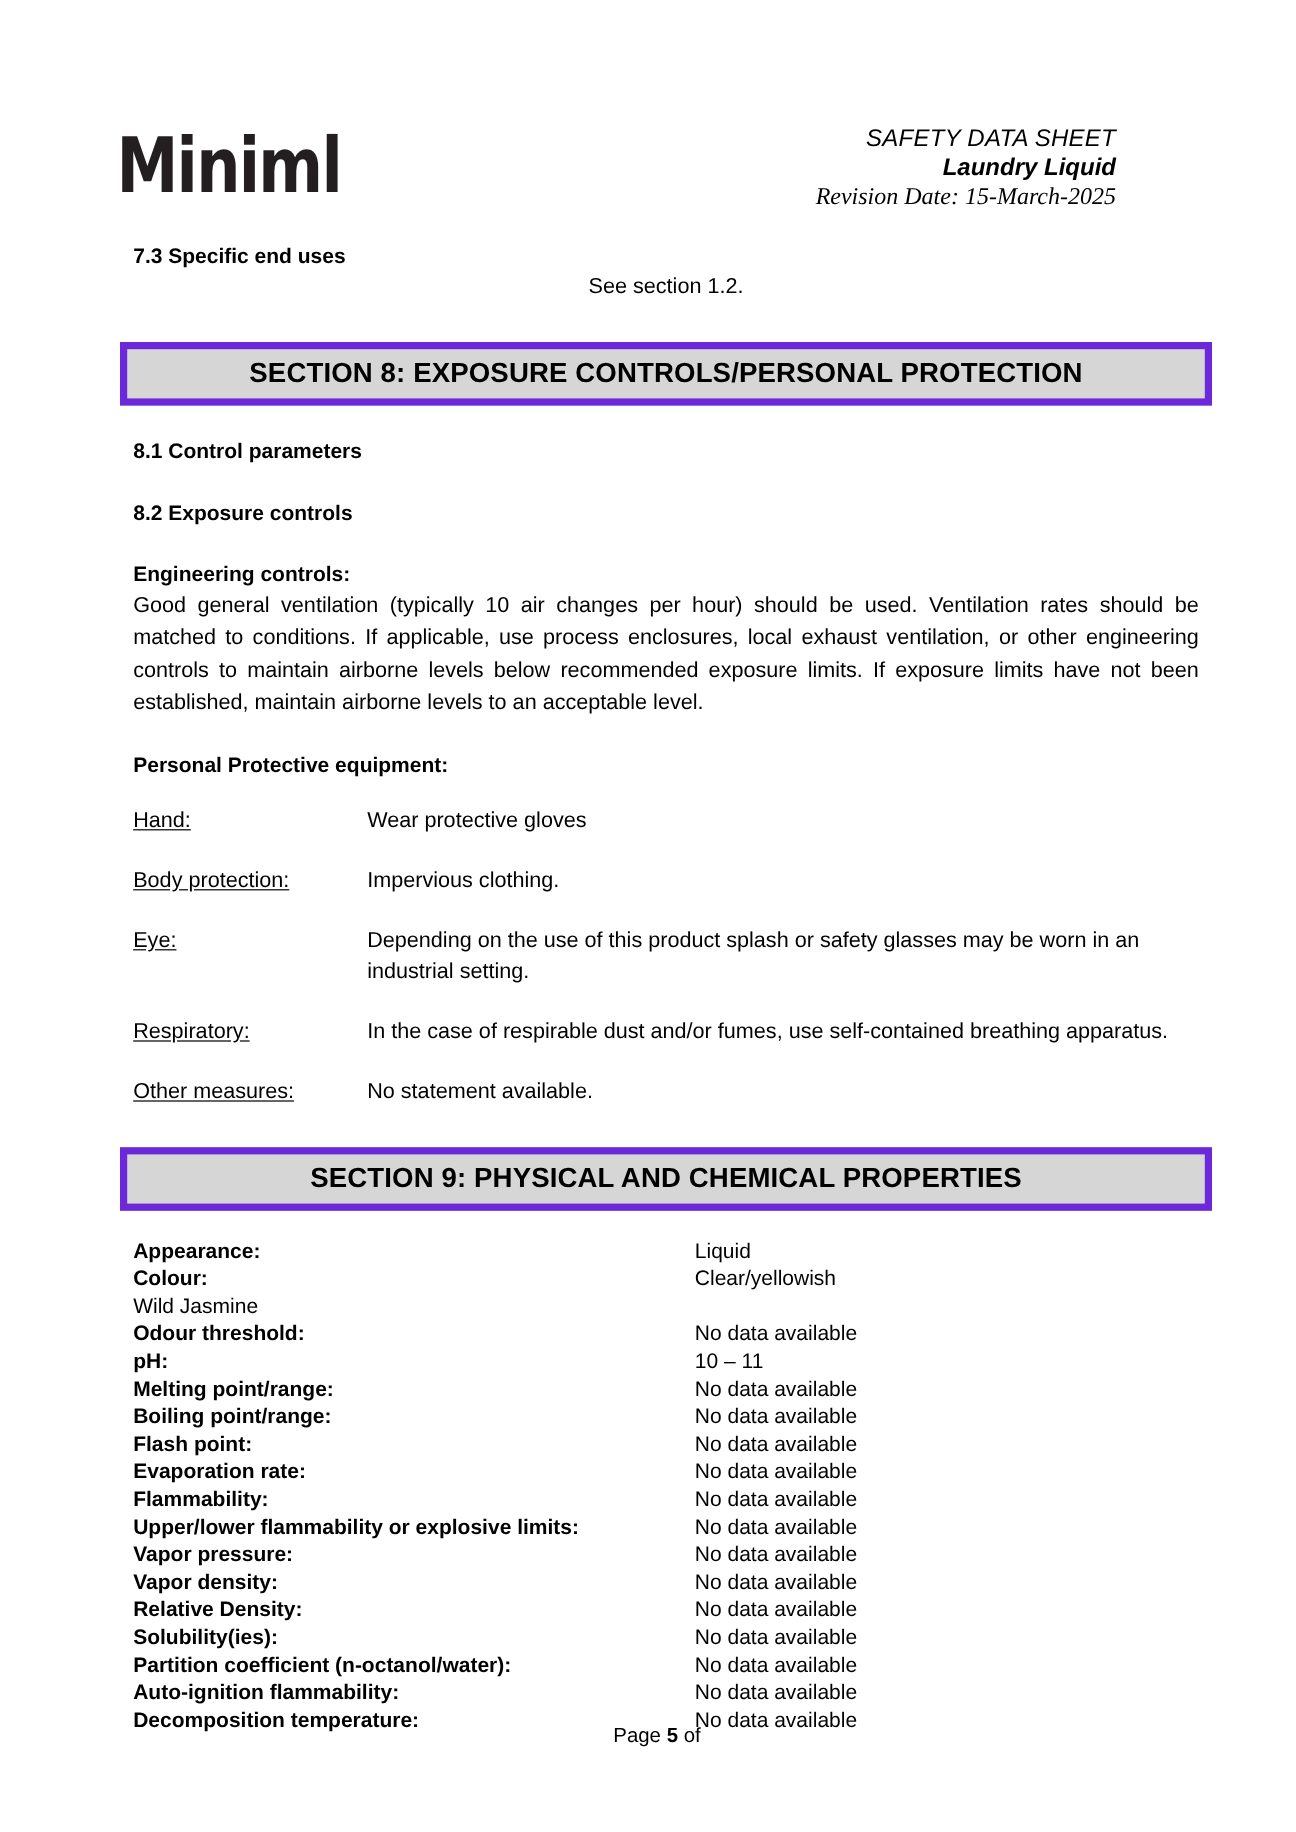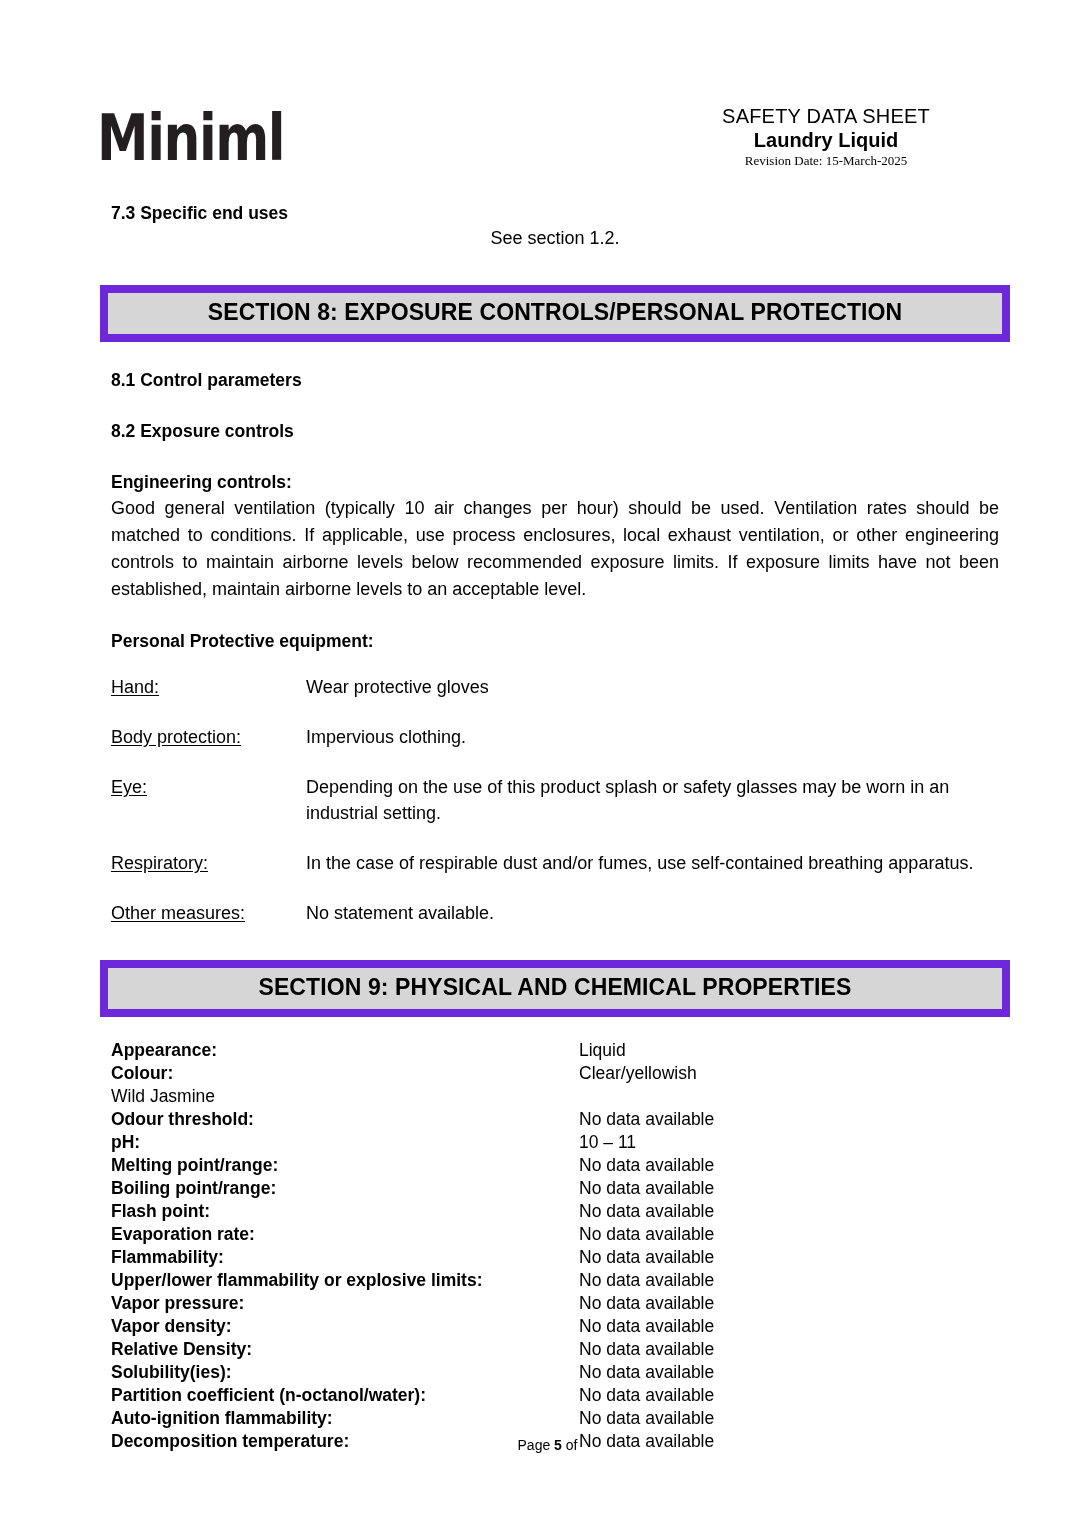--- a/index.html
+++ b/index.html
@@ -41,39 +41,40 @@
     letter-spacing: -1.5px;
     color: #231f20;
     line-height: 1;
     transform: scaleY(1.18) scaleX(0.96);
     transform-origin: left top;
   }
   .header-right {
     position: absolute;
     right: 150px;
     top: 80px;
-    text-align: center;
+    text-align: right;
     line-height: 1.18;
+    font-style: italic;
   }
   .hdr-sds {
     font-family: "Liberation Sans", sans-serif;
     font-size: 20px;
     font-weight: 400;
     letter-spacing: 0.2px;
     white-space: nowrap;
   }
   .hdr-product {
     font-family: "Liberation Sans", sans-serif;
     font-size: 20px;
     font-weight: 700;
     white-space: nowrap;
   }
   .hdr-revision {
     font-family: "Liberation Serif", serif;
-    font-size: 13px;
+    font-size: 20px;
     font-weight: 400;
     white-space: nowrap;
     margin-top: 1px;
   }
 
   
   .content {
     position: absolute;
     left: 111px;
     top: 176px;
@@ -100,21 +101,21 @@
   }
   .spacer-md { height: 26px; }
   .spacer-lg { height: 34px; }
 
   
   .section-bar {
     box-sizing: border-box;
     width: 910px;
     margin-left: -11px;
     background: #d6d6d6;
-    border: 8px solid #6d28d9;
+    border: 6px solid #6d28d9;
     text-align: center;
     padding: 6px 0 8px 0;
     font-size: 23px;
     font-weight: 700;
     letter-spacing: 0.1px;
   }
 
   
   .ppe-list { margin-top: 20px; }
   .ppe-row {
@@ -166,21 +167,21 @@
     white-space: nowrap;
   }
 
   
   .footer {
     position: absolute;
     left: 15px;
     right: 0;
     top: 1412px;
     text-align: center;
-    font-size: 14px;
+    font-size: 17px;
     font-weight: 400;
   }
   .footer b { font-weight: 700; }
 </style>
 </head>
 <body>
 
 <div class="page">
 
   <div class="doc-header">

